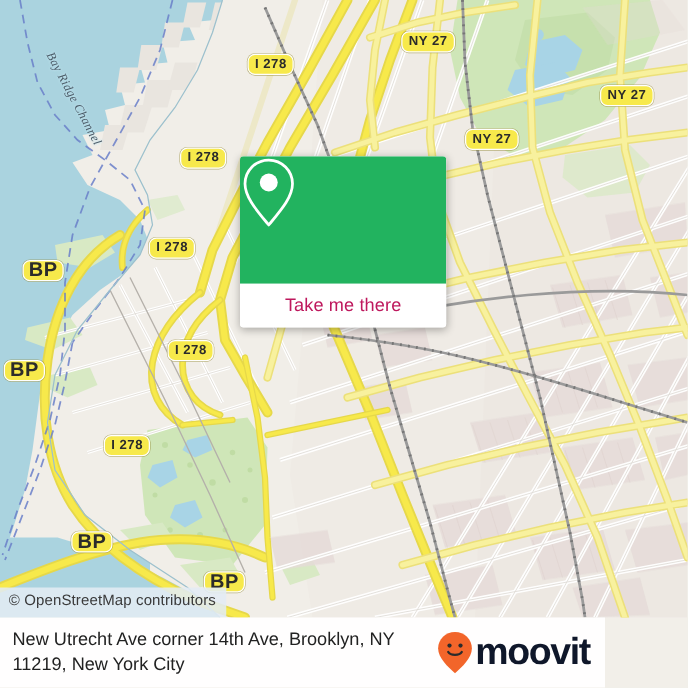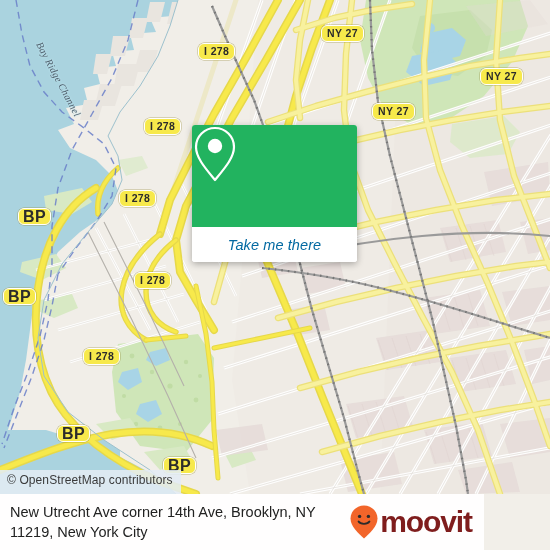--- a/index.html
+++ b/index.html
@@ -61,24 +61,23 @@
     background:#22b35f;
     display:flex;align-items:center;justify-content:center;
   }
   #card-foot{
     height:35px;
     background:#ffffff;
     display:flex;align-items:center;justify-content:center;
   }
   #card-foot span{
     font-size:14.5px;
-    color:#0369a1;
+    color:#be185d;
     letter-spacing:.1px;
     font-family:"Liberation Sans", sans-serif;
-    font-style:italic;
   }
 
   
   #attrib{
     position:absolute;
     left:0;top:470px;
     background:rgba(226,236,244,.88);
     padding:3px 8px 10px 7px;
     font-size:12px;
     color:#3a3a3a;
@@ -104,21 +103,21 @@
     font-family:"Liberation Sans", sans-serif;
   }
   #logo{
     display:flex;align-items:center;
     padding-right:12px;
     gap:1px;
   }
   #logo-word{
     font-size:30px;
     font-weight:bold;
-    color:#7f1d1d;
+    color:#0f172a;
     letter-spacing:-1.1px;
     font-family:"Liberation Sans", sans-serif;
     line-height:30px;
   }
 </style>
 </head>
 <body>
 
 <div id="root">
 

